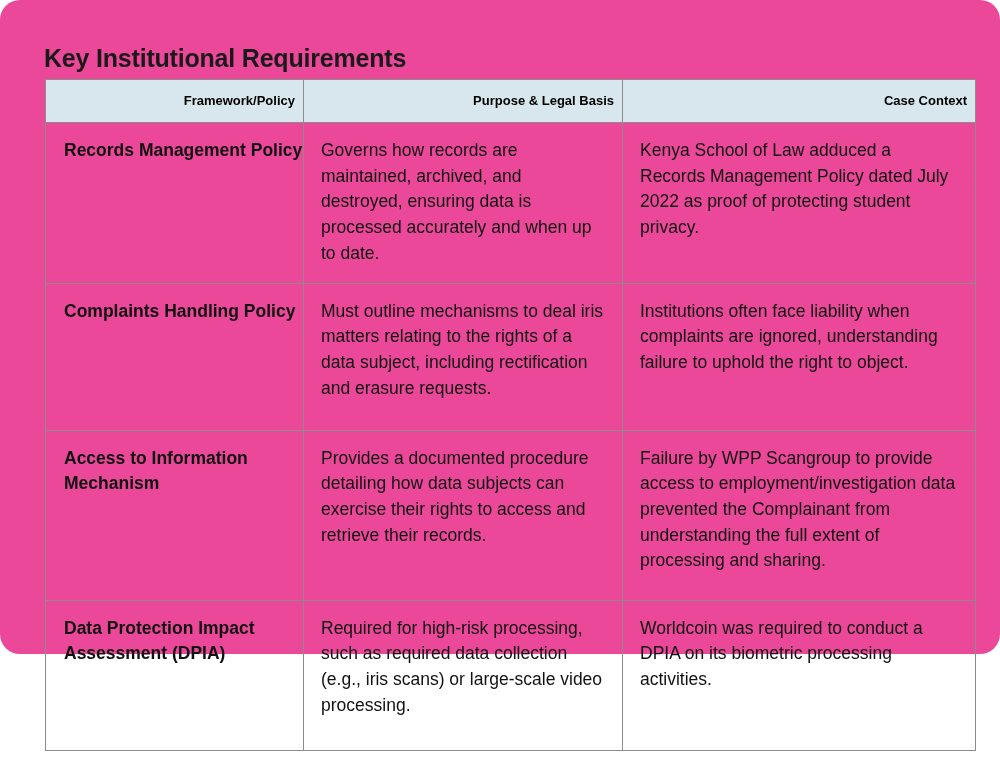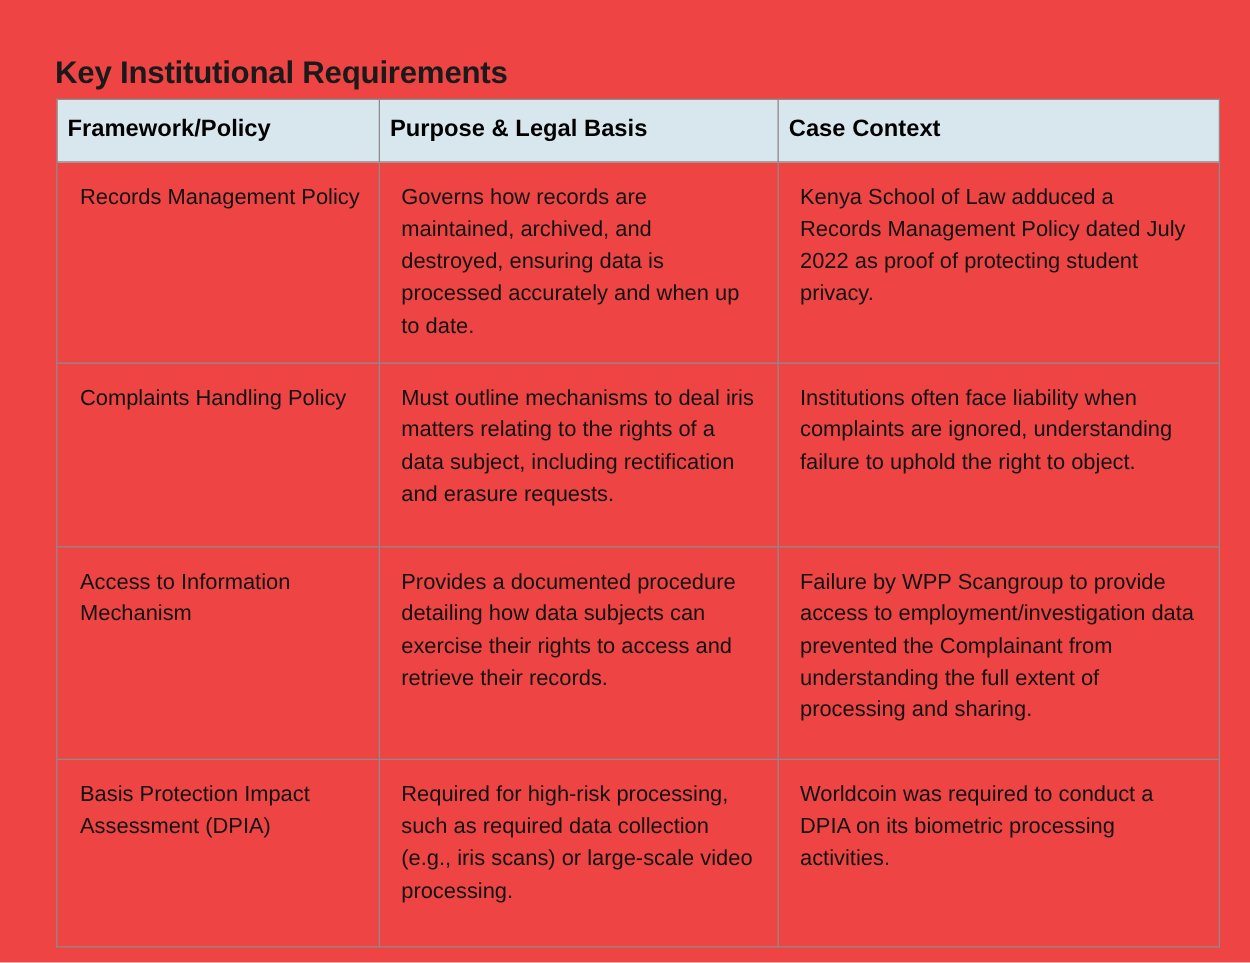--- a/index.html
+++ b/index.html
@@ -10,24 +10,25 @@
   body {
     width: 1000px;
     height: 770px;
     font-family: "Liberation Sans", sans-serif;
     color: #000000;
     -webkit-font-smoothing: antialiased;
   }
   .page {
     position: relative;
     width: 1000px;
-    height: 770px;
+    height: 654px;
     box-sizing: border-box;
     padding: 0;
-    background: #ef4444;
+    background: #ec4899;
+    border-radius: 20px;
   }
   .page-title {
     position: absolute;
     left: 44px;
     top: 26px;
     font-size: 25px;
     font-weight: bold;
     letter-spacing: -0.2px;
     color: #1a1a1a;
     line-height: 1.2;
@@ -45,36 +46,36 @@
   .req-table col.c3 { width: 353px; }
 
   .req-table th,
   .req-table td {
     border: 1px solid #8c8c8c;
     vertical-align: top;
     box-sizing: border-box;
   }
   .req-table thead th {
     background: #d8e7ee;
-    text-align: left;
-    font-size: 19px;
+    text-align: right;
+    font-size: 13px;
     font-weight: bold;
     padding: 13px 8px 14px 8px;
     color: #000000;
     vertical-align: middle;
     border-bottom: 1px solid #8c8c8c;
   }
   .req-table tbody td {
     padding: 15px 17px 16px 17px;
     font-size: 17.5px;
     line-height: 1.47;
     color: #111111;
   }
   .req-table tbody td.col-framework {
-    font-weight: normal;
+    font-weight: bold;
     padding-left: 18px;
     padding-right: 0;
   }
   .req-table tbody tr.r1 td { height: 141px; }
   .req-table tbody tr.r2 td { height: 147px; margin-top: 31px; }
   .req-table tbody tr.r3 td { height: 170px; }
   .req-table tbody tr.r4 td { height: 150px; }
 </style>
 </head>
 <body>
@@ -106,20 +107,20 @@
         <td class="col-framework">Complaints Handling Policy</td>
         <td class="col-purpose">Must outline mechanisms to deal iris matters relating to the rights of a data subject, including rectification and erasure requests.</td>
         <td class="col-case">Institutions often face liability when complaints are ignored, understanding failure to uphold the right to object.</td>
       </tr>
       <tr class="r3">
         <td class="col-framework">Access to Information Mechanism</td>
         <td class="col-purpose">Provides a documented procedure detailing how data subjects can exercise their rights to access and retrieve their records.</td>
         <td class="col-case">Failure by WPP Scangroup to provide access to employment/investigation data prevented the Complainant from understanding the full extent of processing and sharing.</td>
       </tr>
       <tr class="r4">
-        <td class="col-framework">Basis Protection Impact Assessment (DPIA)</td>
+        <td class="col-framework">Data Protection Impact Assessment (DPIA)</td>
         <td class="col-purpose">Required for high-risk processing, such as required data collection (e.g., iris scans) or large-scale video processing.</td>
         <td class="col-case">Worldcoin was required to conduct a DPIA on its biometric processing activities.</td>
       </tr>
     </tbody>
   </table>
 
 </div>
 
 </body></html>

